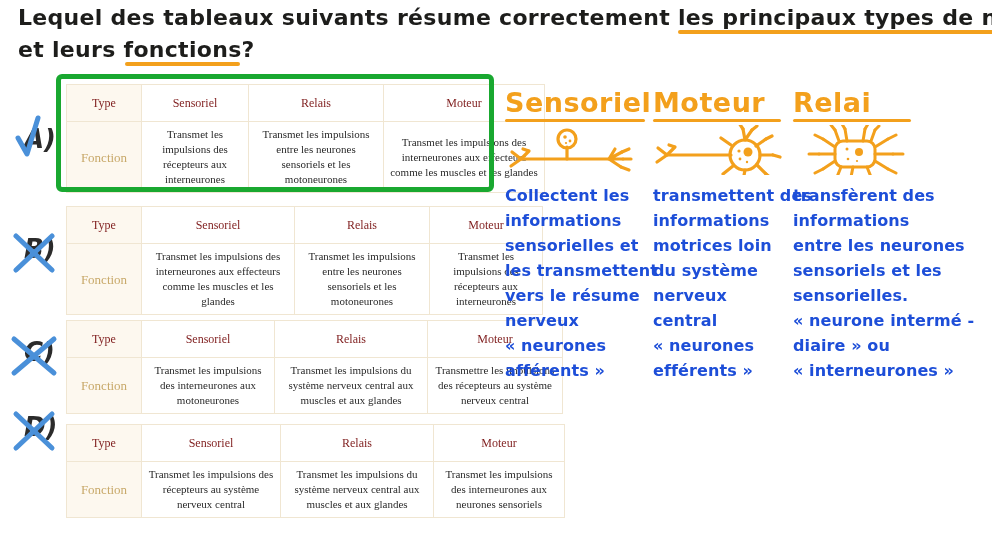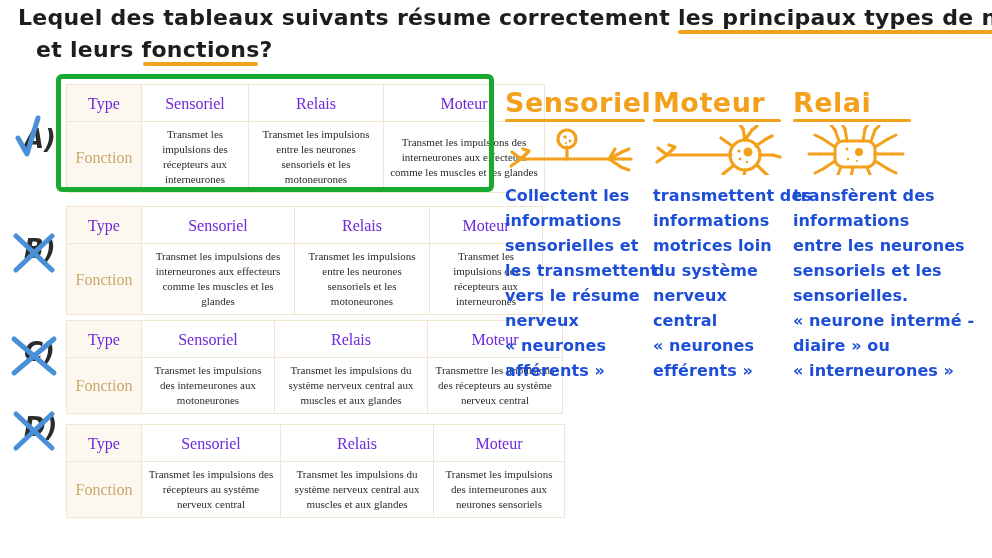--- a/index.html
+++ b/index.html
@@ -25,21 +25,21 @@
   .q-line {
     font-family: "DejaVu Sans", sans-serif;
     font-size: 22px;
     font-weight: bold;
     color: #1d1d1b;
     letter-spacing: 0.3px;
     line-height: 32px;
     white-space: nowrap;
   }
   .q-line.l1 { margin-left: 0px; }
-  .q-line.l2 { margin-left: 18px; }
+  .q-line.l2 { margin-left: 0px; }
   .hl { position: relative; }
   .hl::after {
     content: "";
     position: absolute;
     left: 0; right: 0;
     bottom: -4px;
     height: 4px;
     background: #f3a01c;
     border-radius: 2px;
   }
@@ -83,26 +83,26 @@
     padding: 5px 6px;
     text-align: center;
     vertical-align: middle;
     font-size: 11px;
     color: #2a2a2a;
     line-height: 15px;
   }
   .ans-table td.label {
     background: #fdf8ef;
     color: #c8a96a;
-    font-size: 16px;
+    font-size: 13px;
     width: 62px;
   }
   .ans-table td.hdr {
-    font-size: 16px;
-    color: #6d28d9;
+    font-size: 12px;
+    color: #7f1d1d;
     height: 26px;
   }
 
   
   .tbl-a td.c1 { width: 94px; }
   .tbl-a td.c2 { width: 122px; }
   .tbl-a td.c3 { width: 148px; }
 
   .tbl-b td.c1 { width: 140px; }
   .tbl-b td.c2 { width: 122px; }

